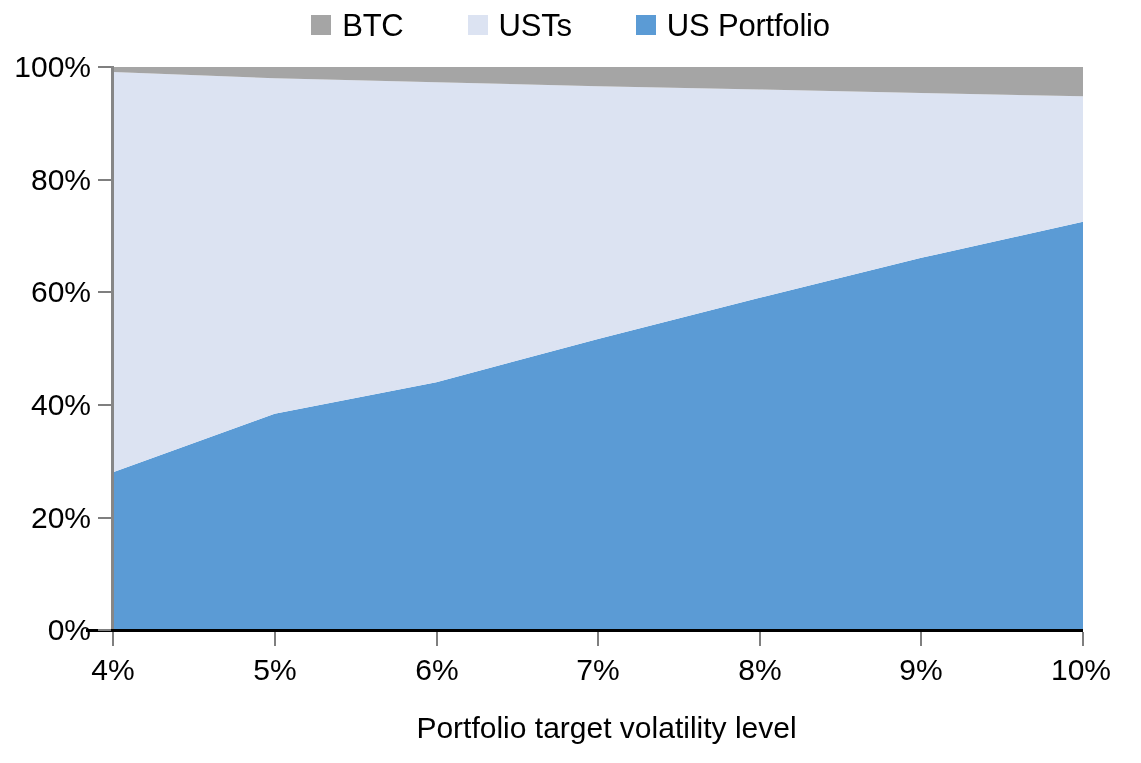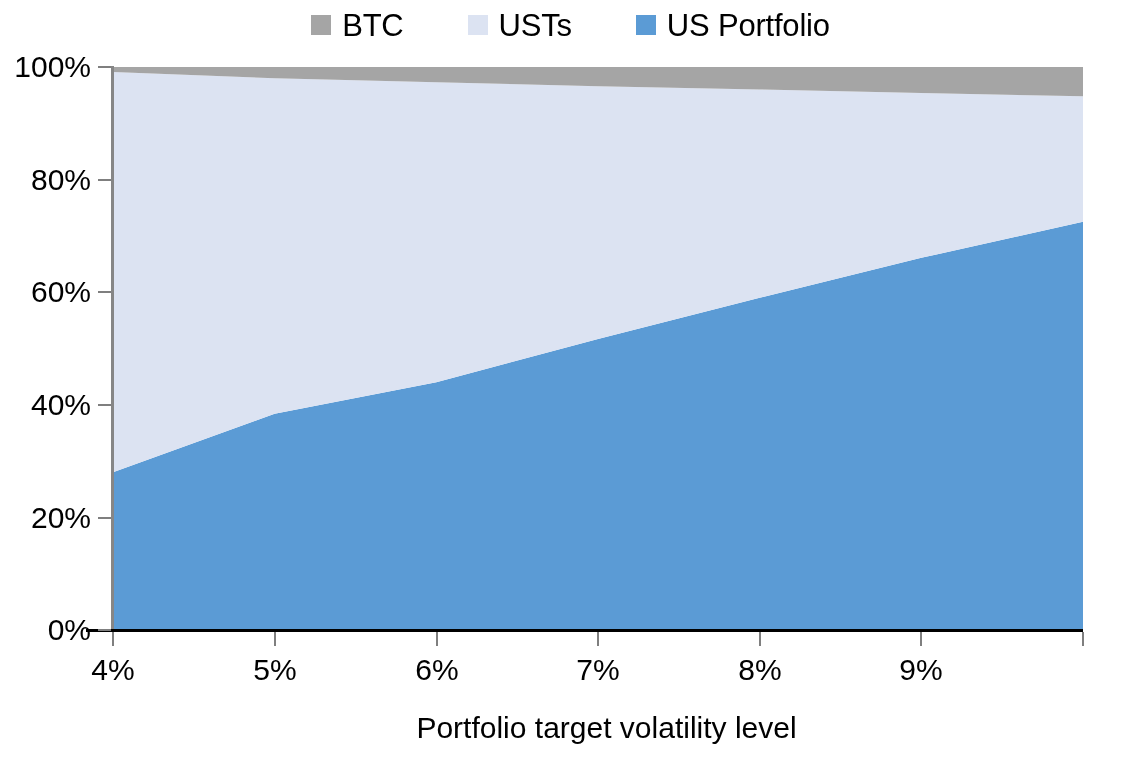--- a/index.html
+++ b/index.html
@@ -181,16 +181,17 @@
   <div class="tick-x" style="left:759px"></div>
   <div class="tick-x" style="left:920px"></div>
   <div class="tick-x" style="left:1082px"></div>
 
   <div class="xlabel" style="left:53px">4%</div>
   <div class="xlabel" style="left:215px">5%</div>
   <div class="xlabel" style="left:377px">6%</div>
   <div class="xlabel" style="left:538px">7%</div>
   <div class="xlabel" style="left:700px">8%</div>
   <div class="xlabel" style="left:861px">9%</div>
+  <div class="xlabel" style="left:1021px">10%</div>
 
   <div class="axis-title">Portfolio target volatility level</div>
 
 </div>
 
 </body></html>

